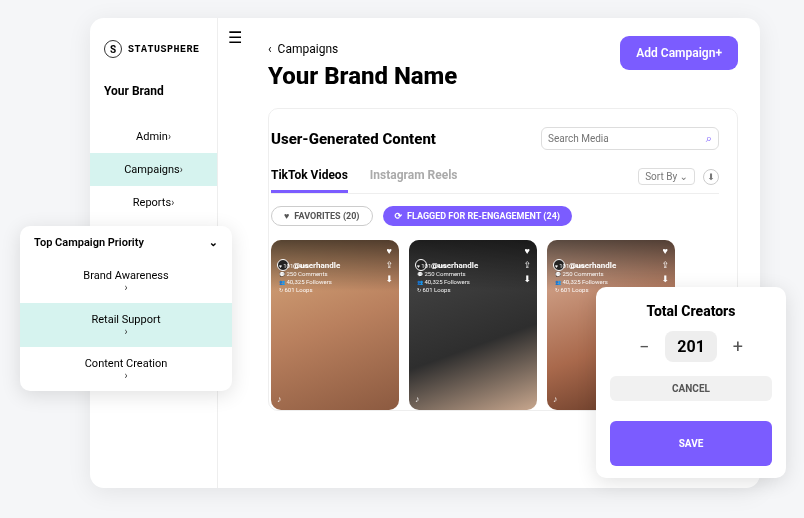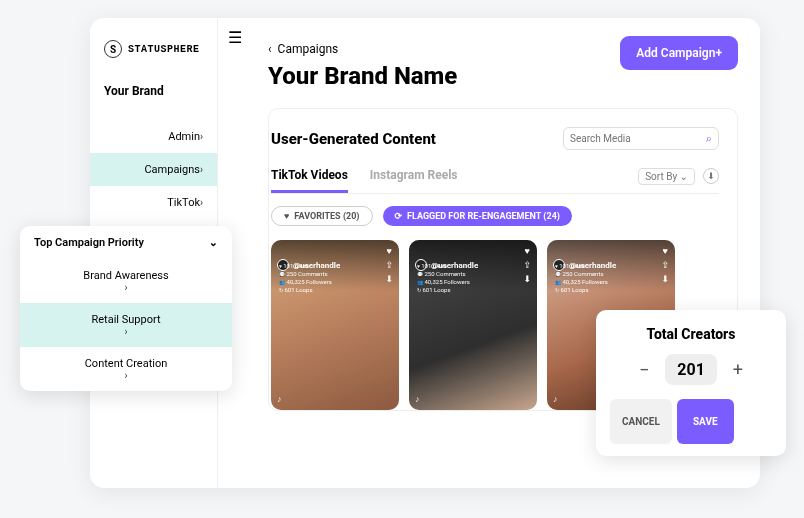--- a/index.html
+++ b/index.html
@@ -30,21 +30,21 @@
   }
   .brand-logo {
     width: 18px; height: 18px; border: 1.5px solid #333; border-radius: 50%;
     display: flex; align-items: center; justify-content: center;
     font-size: 10px; font-weight: 700;
   }
   .brand-name { font-size: 10px; font-weight: 700; letter-spacing: 0.5px; font-family: Liberation Mono, monospace; }
   .your-brand-label { font-size: 12px; font-weight: 700; padding: 8px 14px; }
   .nav-list { margin-top: 14px; }
   .nav-item {
-    display: flex; align-items: center; justify-content: flex-end;
+    display: flex; align-items: center; justify-content: center;
     padding: 10px 14px; font-size: 11px; cursor: pointer;
   }
   .nav-item.active { background: #d6f3ef; }
   .chev { font-size: 10px; color: #333; }
 
   
   .main { flex: 1; padding: 10px 22px 0 22px; position: relative; }
   .hamburger { position: absolute; left: 10px; top: 10px; font-size: 16px; cursor: pointer; }
   .add-campaign-btn {
     position: absolute; right: 22px; top: 18px;
@@ -56,29 +56,29 @@
   .page-title { font-size: 24px; font-weight: 800; margin: 6px 0 18px 28px; }
 
   .content-card {
     margin-left: 28px;
     border: 1px solid #eee;
     border-radius: 10px;
     padding: 18px 18px 0 2px;
   }
   .card-top-row { display: flex; justify-content: space-between; align-items: center; }
   .ugc-title { font-size: 15px; font-weight: 800; }
-  .search-wrap { display: flex; align-items: center; border: 1px solid #ddd; border-radius: 6px; padding: 4px 6px; width: 156px; }
+  .search-wrap { display: flex; align-items: center; border: 1px solid #ddd; border-radius: 6px; padding: 4px 6px; width: 178px; }
   .search-wrap input { border: none; outline: none; font-size: 10px; flex: 1; }
   .search-icon { color: #7b5cff; font-size: 11px; }
 
   .tabs-row { display: flex; align-items: center; justify-content: space-between; margin-top: 18px; border-bottom: 1px solid #eee; }
   .tabs { display: flex; gap: 22px; }
   .tab { font-size: 12px; font-weight: 700; color: #aaa; padding-bottom: 8px; cursor: pointer; }
   .tab.active { color: #000; border-bottom: 3px solid #7b5cff; }
-  .tabs-right { display: flex; align-items: flex-start; gap: 8px; font-size: 10px; color: #777; padding-bottom: 8px; }
+  .tabs-right { display: flex; align-items: flex-end; gap: 8px; font-size: 10px; color: #777; padding-bottom: 8px; }
   .sortby { border: 1px solid #ddd; border-radius: 4px; padding: 2px 6px; cursor: pointer; }
   .dl-icon { width: 16px; height: 16px; border: 1px solid #ccc; border-radius: 50%; display: flex; align-items: center; justify-content: center; font-size: 9px; cursor: pointer; }
 
   .filters-row { display: flex; gap: 10px; margin: 12px 0 14px 0; }
   .pill {
     display: inline-flex; align-items: center; gap: 5px;
     border-radius: 999px; padding: 4px 12px; font-size: 9px; font-weight: 700;
     cursor: pointer;
   }
   .pill.outline { border: 1px solid #ccc; color: #555; background: #fff; }
@@ -116,29 +116,29 @@
     padding: 10px 14px; font-size: 11px; font-weight: 600;
   }
   .priority-item {
     display: flex; justify-content: space-between; align-items: center;
     padding: 10px 14px; font-size: 11px; cursor: pointer; flex-direction: column;
   }
   .priority-item.active { background: #d6f3ef; }
 
   
   .creators-card {
-    position: absolute; right: 18px; bottom: 62px; width: 190px;
+    position: absolute; right: 18px; bottom: 40px; width: 190px;
     background: #fff; border-radius: 10px; box-shadow: 0 4px 20px rgba(0,0,0,0.12);
     padding: 16px 14px 12px 14px; z-index: 6;
   }
   .creators-title { text-align: center; font-size: 14px; font-weight: 800; margin-bottom: 12px; }
   .stepper { display: flex; align-items: center; justify-content: center; gap: 16px; margin-bottom: 14px; }
   .step-btn { font-size: 18px; font-weight: 400; color: #555; cursor: pointer; user-select: none; }
   .step-val { background: #eee; border-radius: 8px; padding: 6px 12px; font-size: 16px; font-weight: 700; }
-  .creators-actions { display: flex; gap: 5px; justify-content: flex-start; }
+  .creators-actions { display: flex; gap: 20px; justify-content: flex-end; flex-direction: column; }
   .btn-cancel { background: #f1f1f1; color: #555; border: none; border-radius: 6px; padding: 7px 12px; font-size: 10px; font-weight: 700; cursor: pointer; }
   .btn-save { background: #7b5cff; color: #fff; border: none; border-radius: 6px; padding: 17px 16px; font-size: 10px; font-weight: 700; cursor: pointer; }
 </style>
 </head>
 <body>
 
 <div class="app-window">
 
   <aside class="sidebar">
     <div class="brand-row">
@@ -149,21 +149,21 @@
     <div class="nav-list">
       <div class="nav-item">
         <span>Admin</span>
         <span class="chev">›</span>
       </div>
       <div class="nav-item active">
         <span>Campaigns</span>
         <span class="chev">›</span>
       </div>
       <div class="nav-item">
-        <span>TikTok</span>
+        <span>Reports</span>
         <span class="chev">›</span>
       </div>
     </div>
   </aside>
 
   <main class="main">
     <div class="hamburger">☰</div>
     <button class="add-campaign-btn">
       <span>Add Campaign</span>
       <span>+</span>

